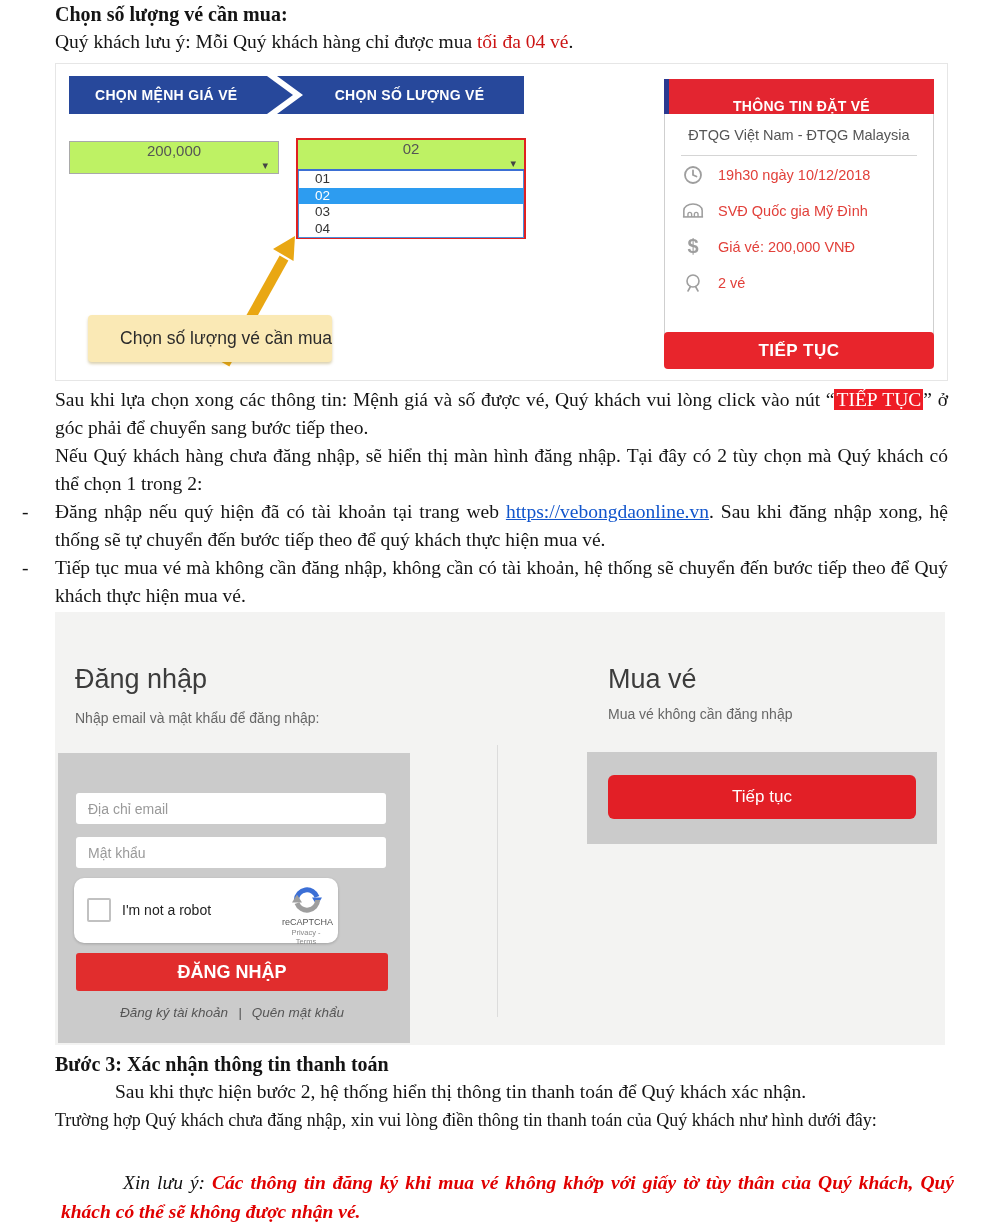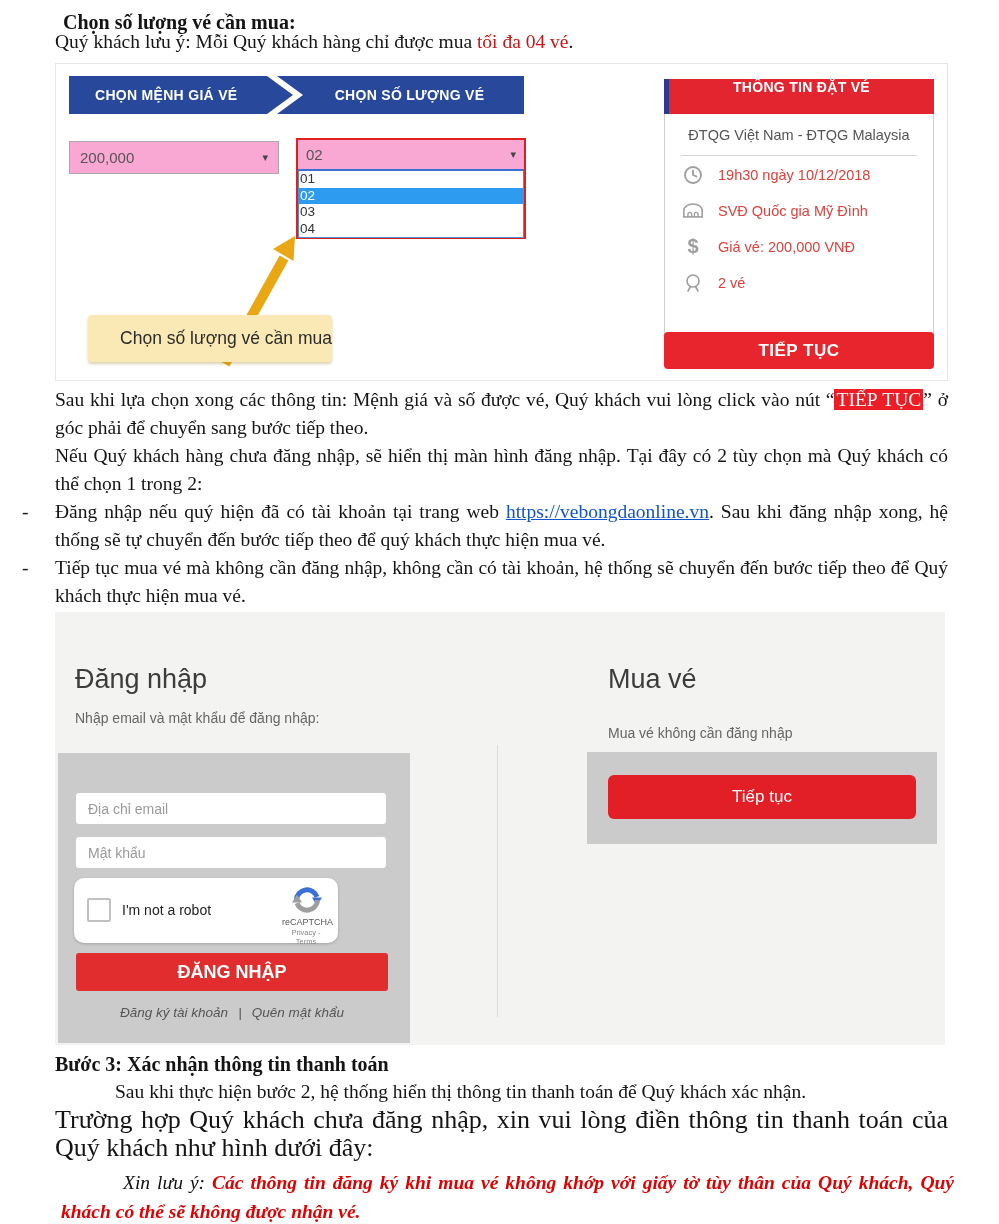--- a/index.html
+++ b/index.html
@@ -1,63 +1,63 @@
 <!DOCTYPE html>
 <html><head>
 <meta charset="utf-8">
 <style>
   html,body{margin:0;padding:0;background:#fff;}
   .page{position:relative;width:999px;height:1224px;background:#fff;overflow:hidden;
         font-family:"Liberation Serif",serif;color:#141414;}
   
-  .h-title{position:absolute;left:55px;top:0px;margin:8px;font-size:20px;line-height:28px;font-weight:bold;}
+  .h-title{position:absolute;left:55px;top:0px;margin:0;font-size:20px;line-height:28px;font-weight:bold;}
   .note{position:absolute;left:55px;top:28px;margin:0;font-size:19.5px;line-height:28px;}
   .red{color:#cc1414;}
   .body-text{margin:0;position:absolute;font-size:19.5px;line-height:28px;text-align:justify;}
   .para-click{left:55px;top:386px;width:893px;}
   .para-login{left:55px;top:442px;width:893px;}
   .hl{background:#ee1c25;color:#fff;padding:0 2px;}
   .bullet{position:absolute;left:55px;width:893px;font-size:19.5px;line-height:28px;text-align:justify;}
   .b1{top:498px;} .b2{top:554px;}
   .dash{position:absolute;left:-33px;top:0;}
   .link{color:#1155cc;text-decoration:underline;cursor:pointer;}
   .step3-h{position:absolute;left:55px;top:1050px;margin:0;font-size:20px;line-height:28px;font-weight:bold;}
   .step3-l1{position:absolute;left:55px;top:1078px;margin:0;font-size:19.5px;line-height:28px;text-indent:60px;width:893px;}
-  .step3-l2{position:absolute;left:55px;top:1106px;margin:0;font-size:26px;line-height:28px;width:893px;text-align:justify;}
+  .step3-l2{position:absolute;left:55px;top:1106px;margin:0;font-size:18px;line-height:28px;width:893px;text-align:justify;}
   .note2{position:absolute;left:55px;top:1162px;margin:6px;font-size:19.5px;line-height:29px;width:893px;
          text-indent:62px;text-align:justify;font-style:italic;}
   .n2a{color:#111;}
   .n2b{color:#e00000;font-weight:bold;}
   
   .shot1{position:absolute;left:55px;top:63px;width:891px;height:316px;background:#fff;
          border:1px solid #e6e6e6;font-family:"Liberation Sans",sans-serif;}
   .tab{position:absolute;top:12px;height:38px;background:#27489b;color:#fff;
        font-size:14px;font-weight:bold;letter-spacing:.3px;display:flex;align-items:center;}
   .tab1{left:13px;width:224px;padding-left:26px;box-sizing:border-box;
         clip-path:polygon(0 0,calc(100% - 26px) 0,100% 50%,calc(100% - 26px) 100%,0 100%);}
   .tab2{left:221px;width:247px;justify-content:center;padding-left:18px;box-sizing:border-box;
         clip-path:polygon(0 0,100% 0,100% 100%,0 100%,26px 50%);}
-  .select{position:absolute;background:#f9a8d4;border:1px solid #a9a9a9;box-sizing:border-box;
-          display:flex;align-items:center;font-size:15px;color:#555;}
+  .select{position:absolute;background:#bef264;border:1px solid #a9a9a9;box-sizing:border-box;
+          display:flex;align-items:center;font-size:15px;color:#555;flex-direction:column;}
   .price-select{left:13px;top:77px;width:210px;height:33px;padding:0 10px;}
   .select .caret{margin-left:auto;font-size:11px;color:#444;}
   .qty-wrap{position:absolute;left:240px;top:74px;width:230px;height:101px;border:2px solid #e02020;
             box-sizing:border-box;background:#fff;}
   .qty-select{position:relative;width:100%;height:31px;border:none;border-bottom:2px solid #3b6fd4;
               padding:0 8px;box-sizing:border-box;}
   .options{border:1px solid #4a90d9;border-top:none;}
-  .opt{height:16.5px;line-height:16.5px;font-size:13.5px;color:#333;padding-left:1px;background:#fff;}
+  .opt{height:16.5px;line-height:16.5px;font-size:13.5px;color:#333;padding-left:16px;background:#fff;}
   .opt.sel{background:#2d9cf0;color:#fff;}
   .callout-arrow{position:absolute;left:155px;top:168px;width:95px;height:145px;}
   .tooltip{position:absolute;left:32px;top:251px;width:244px;height:47px;background:#fae9b5;
            border-radius:4px;box-shadow:0 2px 3px rgba(150,120,30,.35);
            display:flex;align-items:center;justify-content:flex-end;font-size:17.5px;color:#2b2b2b;}
   .bk-header{position:absolute;left:608px;top:15px;width:270px;height:35px;background:#e32530;
              border-left:5px solid #2b3990;box-sizing:border-box;color:#fff;font-size:14px;font-weight:bold;
-             display:flex;align-items:flex-start;justify-content:center;letter-spacing:.3px;}
+             display:flex;align-items:flex-end;justify-content:center;letter-spacing:.3px;}
   .bk-body{position:absolute;left:608px;top:50px;width:270px;height:248px;background:#fff;
            border:1px solid #cfcfcf;border-top:none;box-sizing:border-box;}
   .bk-match{text-align:center;color:#555;font-size:14.5px;padding-top:13px;}
   .bk-divider{height:1px;background:#d5d5d5;margin:12px 16px 0 16px;}
   .bk-row{display:flex;align-items:center;gap:13px;padding-left:16px;height:35px;margin-top:1px;}
   .bk-icon{width:24px;display:flex;align-items:center;justify-content:center;color:#9e9e9e;}
   .bk-icon.dollar{font-size:20px;font-weight:bold;font-family:"Liberation Sans",sans-serif;}
   .bk-text{color:#e2403a;font-size:14.5px;}
   .bk-btn{position:absolute;left:608px;top:268px;width:270px;height:37px;background:#e8252c;border-radius:4px;
           color:#fff;font-weight:bold;font-size:17px;letter-spacing:.5px;
@@ -80,21 +80,21 @@
   .rc-logo{position:absolute;right:16px;top:7px;width:30px;height:30px;}
   .rc-brand{position:absolute;right:8px;top:39px;width:48px;text-align:center;font-size:9px;color:#555;}
   .rc-links{position:absolute;right:8px;top:50px;width:48px;text-align:center;font-size:7.5px;color:#888;cursor:pointer;}
   .lg-btn{position:absolute;left:18px;top:200px;width:312px;height:38px;background:#e12d2d;border-radius:3px;
           color:#fff;font-weight:bold;font-size:18px;display:flex;align-items:center;justify-content:center;cursor:pointer;}
   .lg-links{position:absolute;left:0;top:252px;width:348px;text-align:center;font-size:13.5px;font-style:italic;color:#555;}
   .lg-links a{cursor:pointer;}
   .lg-links .sep{margin:0 10px;}
   .vdiv{position:absolute;left:442px;top:133px;width:1px;height:272px;background:#dcdcdc;}
   .gt-title{position:absolute;left:553px;top:52px;font-size:27px;color:#3c3c3c;}
-  .gt-sub{position:absolute;left:553px;top:113px;font-size:14px;color:#666;}
+  .gt-sub{position:absolute;left:553px;top:94px;font-size:14px;color:#666;}
   .gt-panel{position:absolute;left:532px;top:140px;width:350px;height:92px;background:#cbcbcb;}
   .gt-btn{position:absolute;left:21px;top:23px;width:308px;height:44px;background:#e21f26;border-radius:6px;
           color:#fff;font-size:17px;display:flex;align-items:center;justify-content:center;cursor:pointer;}
 </style>
 </head>
 <body>
 
 <div class="page">
 
   <h1 class="h-title">Chọn số lượng vé cần mua:</h1>

